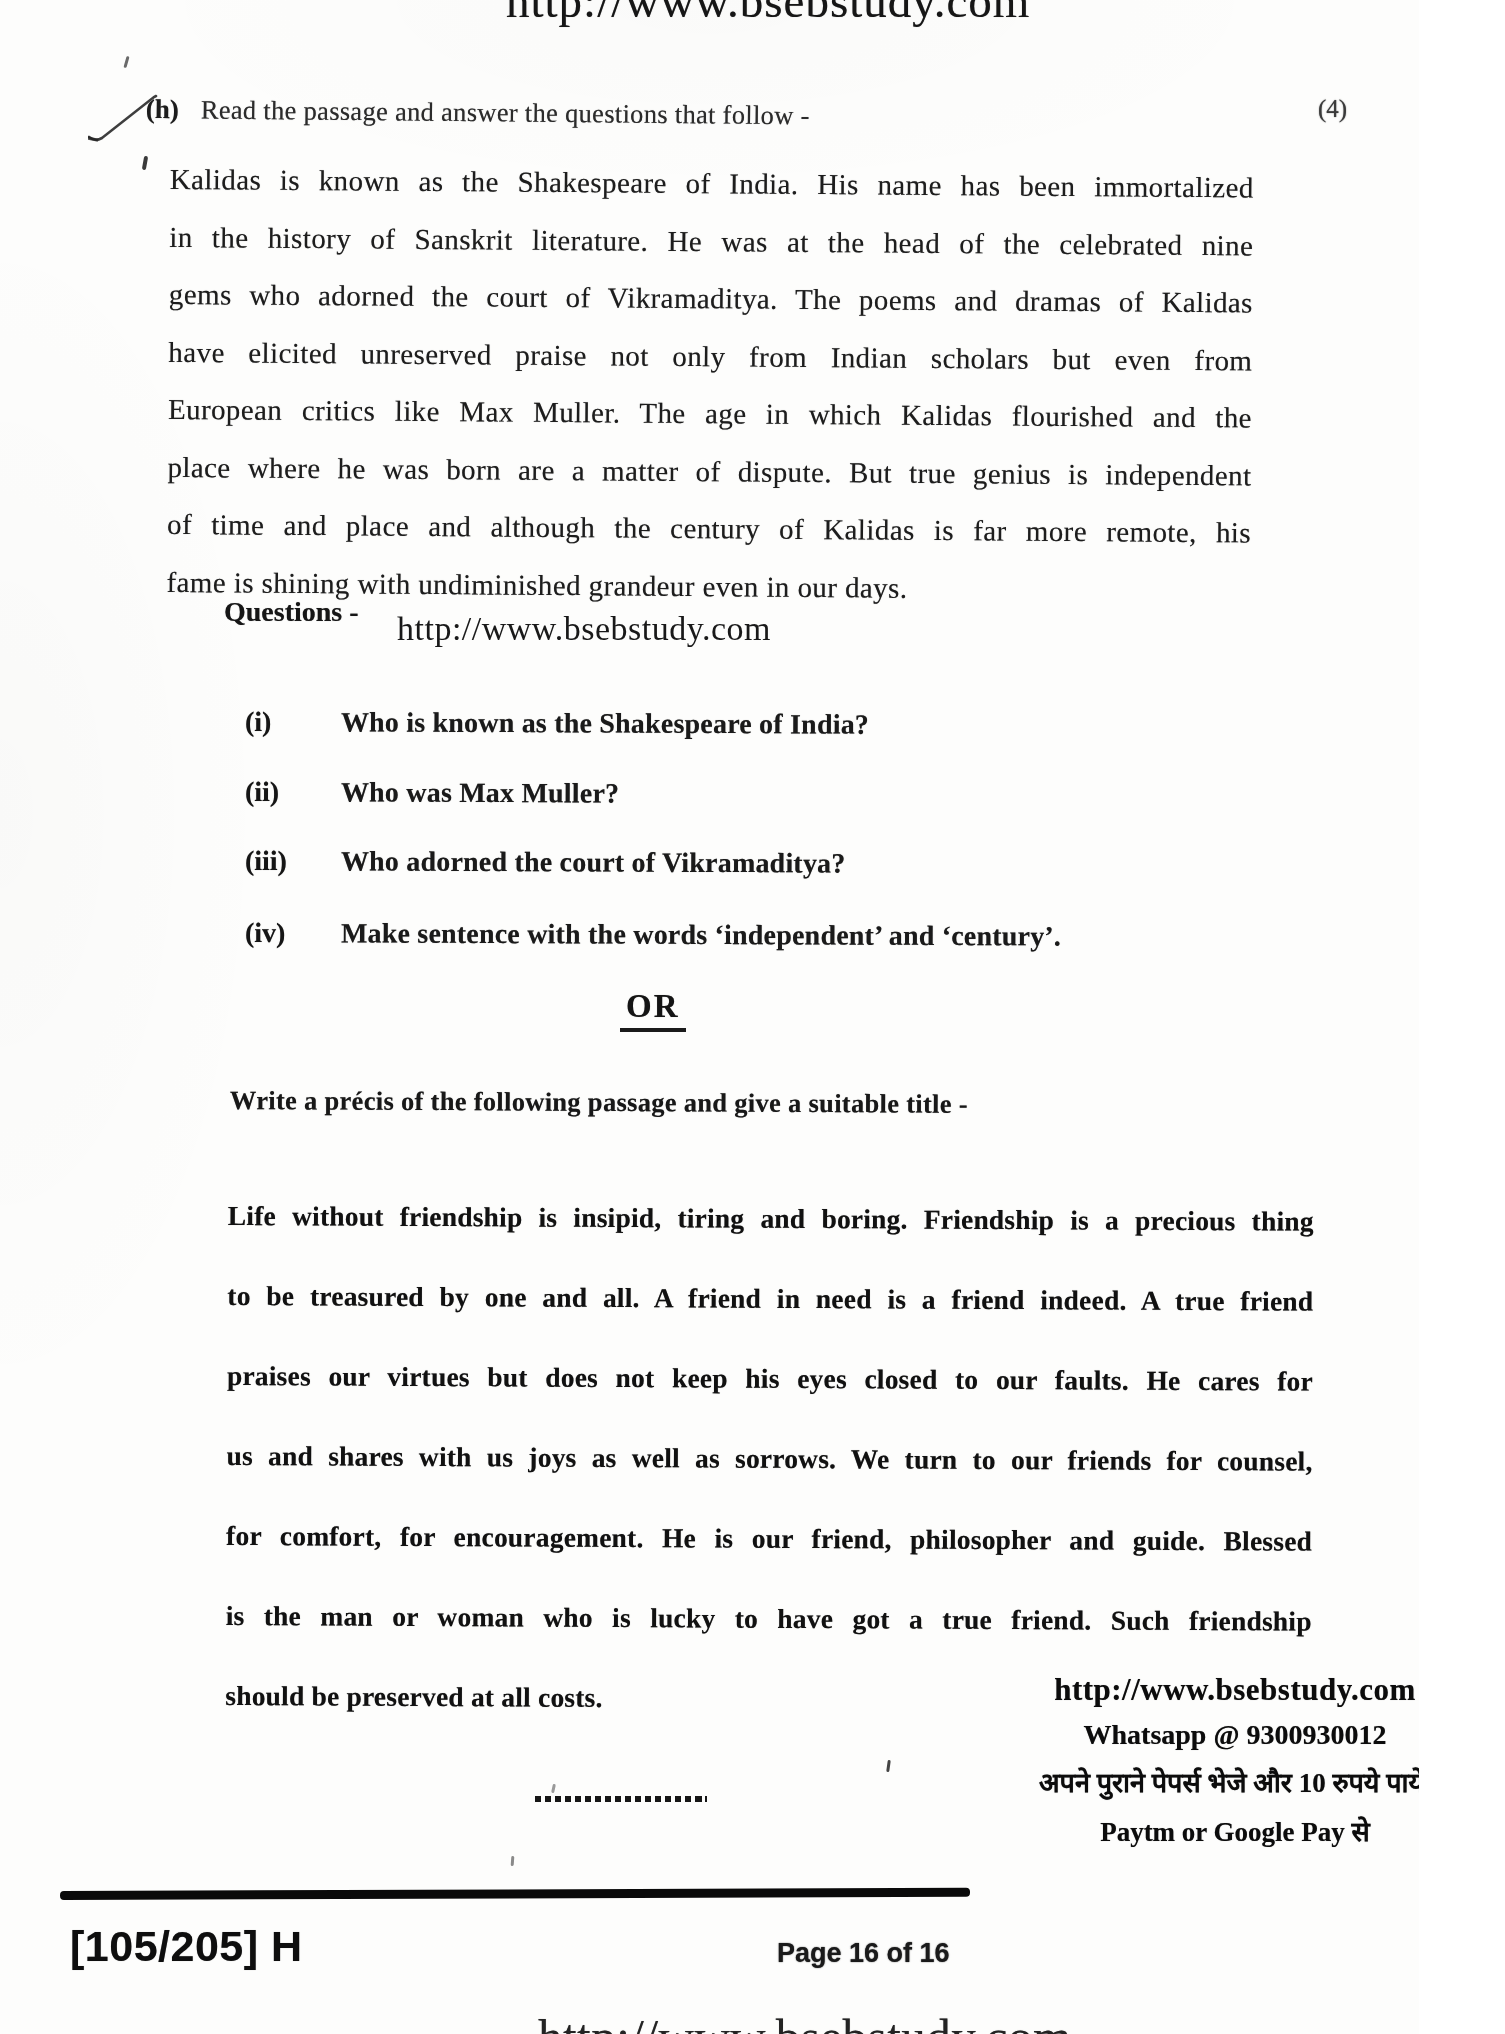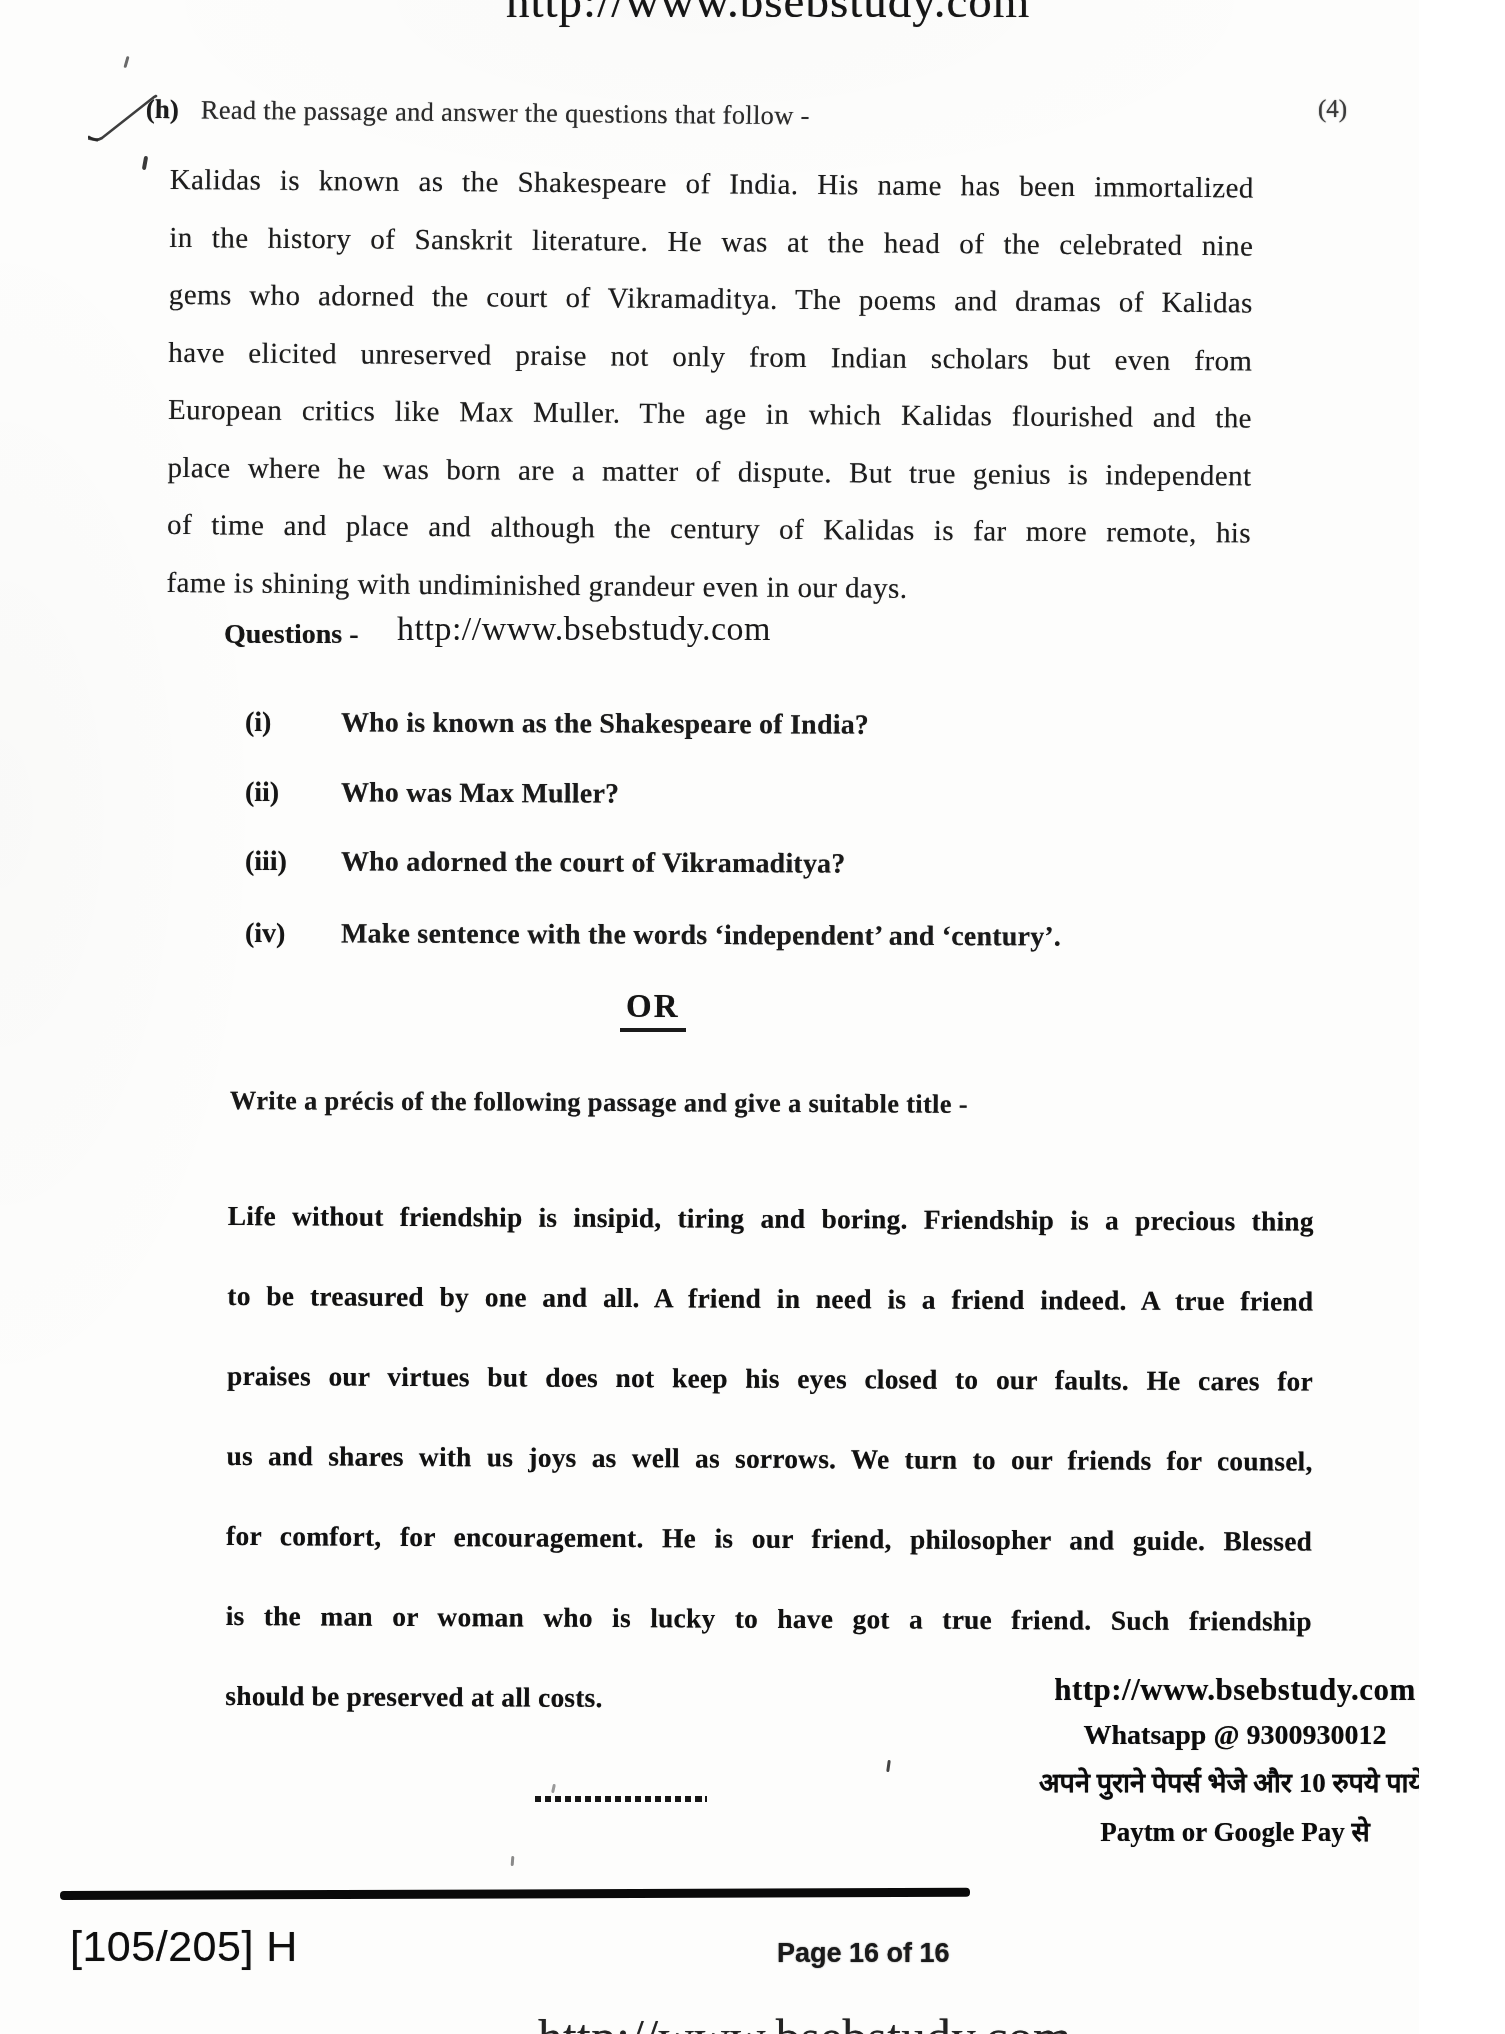--- a/index.html
+++ b/index.html
@@ -25,21 +25,21 @@
   .qh-label{font-weight:700;font-size:27px;color:#1c1c1c;margin-right:22px;}
   .qh-text{font-size:26.5px;color:#2b2b2b;letter-spacing:0.3px;}
   .qh-marks{left:1318px;top:95px;font-size:25px;color:#3a3a3a;text-shadow:0 0 1.2px rgba(40,40,40,0.8);}
 
   
   .passage1{left:170px;top:151px;width:1084px;transform:rotate(0.45deg);transform-origin:0 0;}
   .p1line{font-size:29px;line-height:57.5px;letter-spacing:0.4px;color:#1d1d1d;white-space:normal;}
   .jline{text-align:justify;text-align-last:justify;}
 
   
-  .qsec-heading{left:224px;top:618px;font-size:28px;font-weight:700;color:#161616;}
+  .qsec-heading{left:224px;top:596px;font-size:28px;font-weight:700;color:#161616;}
   .qsec-url{left:397px;top:610px;font-size:34px;color:#191919;letter-spacing:0.5px;}
 
   
   .qitem{left:245px;white-space:nowrap;transform:rotate(0.25deg);transform-origin:0 0;}
   .qitem .num{display:inline-block;width:96px;font-weight:700;font-size:28px;color:#151515;}
   .qitem .qtext{font-weight:700;font-size:28px;color:#1a1a1a;letter-spacing:0.2px;}
   .qi0{top:706px;} .qi1{top:776px;} .qi2{top:845px;} .qi3{top:917px;}
 
   
   .or-wrap{left:620px;top:988px;width:205px;text-align:left;font-family:Liberation Serif, serif;}
@@ -60,21 +60,21 @@
   .promo-hindi{font-size:27px;margin-top:12px;font-family:"Liberation Serif","DejaVu Sans",serif;}
   .promo-pay{font-size:27px;margin-top:12px;}
 
   
   .dashes{left:535px;top:1796px;width:172px;height:6px;
       background:repeating-linear-gradient(90deg,#161616 0 6.5px,transparent 6.5px 10px);}
 
   
   .rule{left:60px;top:1891px;width:910px;height:9px;background:#0a0a0a;border-radius:4px;
       transform:rotate(-0.2deg);transform-origin:0 0;}
-  .code{left:70px;top:1922px;font-size:43px;font-weight:400;letter-spacing:0.5px;color:#0e0e0e;}
+  .code{left:70px;top:1922px;font-size:43px;font-weight:700;letter-spacing:0.5px;color:#0e0e0e;}
   .pageno{left:777px;top:1938px;font-size:27px;font-weight:700;color:#1a1a1a;
       text-shadow:0 0 1.3px rgba(30,30,30,0.9);text-align:center;}
 
   
   .tick{left:88px;top:92px;}
   .speck{background:#555;border-radius:2px;}
   .s1{left:125px;top:56px;width:3px;height:12px;transform:rotate(16deg);background:#6a6a6a;}
   .s2{left:143px;top:156px;width:4px;height:14px;transform:rotate(10deg);background:#3a3a3a;}
   .s3{left:887px;top:1760px;width:3px;height:12px;transform:rotate(8deg);background:#444;}
   .s4{left:511px;top:1856px;width:3px;height:10px;transform:rotate(4deg);background:#8a8a8a;}

